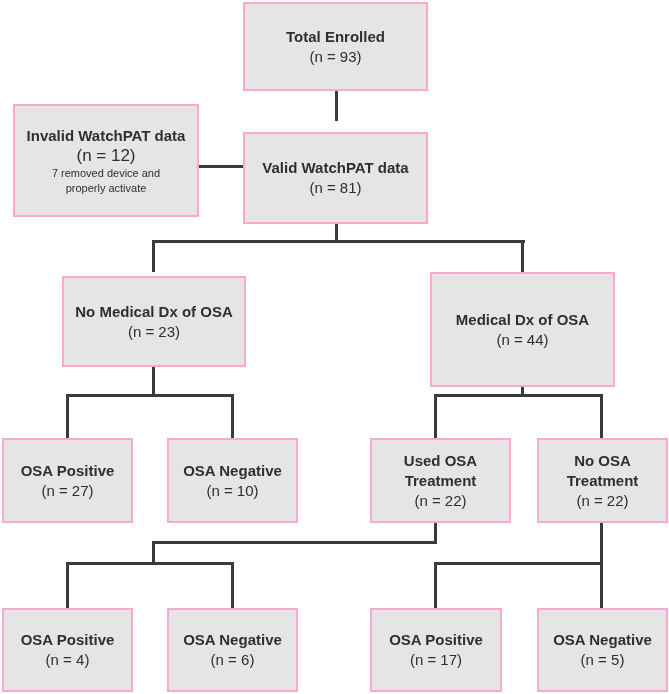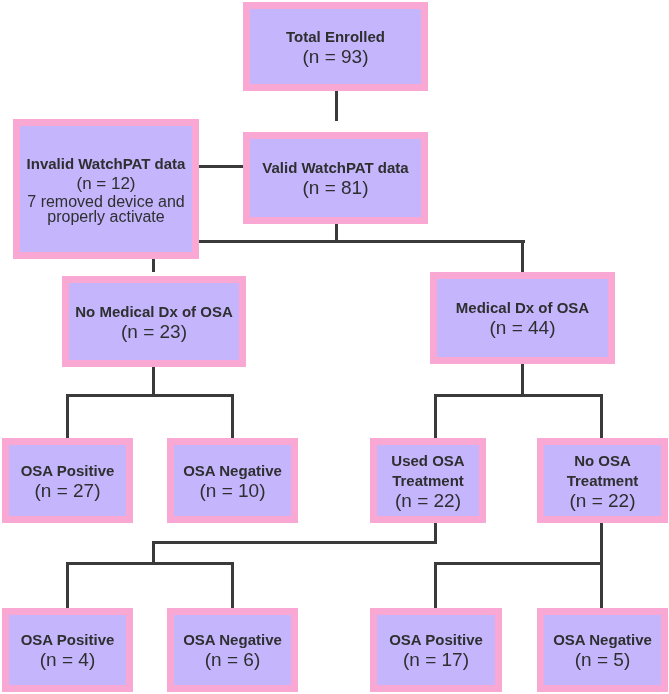--- a/index.html
+++ b/index.html
@@ -7,42 +7,42 @@
     position:relative;
     width:669px;height:694px;
     background:#ffffff;
     font-family:"Liberation Sans","DejaVu Sans",sans-serif;
     color:#2f2f2f;
     overflow:hidden;
   }
   .box{
     position:absolute;
     box-sizing:border-box;
-    border:7px solid #f9a8d4;
-    background:#c4b5fd;
+    border:2px solid #f9a8d4;
+    background:#e5e5e5;
     display:flex;
     flex-direction:column;
     justify-content:center;
     align-items:center;
     text-align:center;
     padding:2px 6px;
   }
   .title{
     font-weight:bold;
     font-size:15px;
     line-height:20px;
     color:#2f2f2f;
   }
   .count{
-    font-size:19px;
+    font-size:15px;
     line-height:20px;
     color:#2f2f2f;
   }
   .detail{
-    font-size:16px;
+    font-size:11px;
     line-height:15px;
     color:#2f2f2f;
     text-align:center;
   }
   .line{
     position:absolute;
     background:#3a3a3a;
   }
 </style>
 </head>
@@ -77,53 +77,53 @@
   <div class="line" style="left:600px;top:523px;width:3px;height:42px"></div>
   <div class="line" style="left:434px;top:562px;width:169px;height:3px"></div>
   <div class="line" style="left:434px;top:562px;width:3px;height:46px"></div>
   <div class="line" style="left:600px;top:562px;width:3px;height:46px"></div>
 
   <div class="box" style="left:243px;top:2px;width:185px;height:89px">
     <div class="title">Total Enrolled</div>
     <div class="count">(n = 93)</div>
   </div>
 
-  <div class="box" style="left:13px;top:119px;width:186px;height:140px">
+  <div class="box" style="left:13px;top:104px;width:186px;height:113px">
     <div class="title">Invalid WatchPAT data</div>
     <div class="count" style="font-size:17px">(n = 12)</div>
     <div class="detail">7 removed device and</div>
     <div class="detail">properly activate</div>
   </div>
 
   <div class="box" style="left:243px;top:132px;width:185px;height:92px">
     <div class="title">Valid WatchPAT data</div>
     <div class="count">(n = 81)</div>
   </div>
 
   <div class="box" style="left:62px;top:276px;width:184px;height:91px">
     <div class="title">No Medical Dx of OSA</div>
     <div class="count">(n = 23)</div>
   </div>
 
-  <div class="box" style="left:430px;top:272px;width:185px;height:92px">
+  <div class="box" style="left:430px;top:272px;width:185px;height:115px">
     <div class="title">Medical Dx of OSA</div>
     <div class="count">(n = 44)</div>
   </div>
 
   <div class="box" style="left:2px;top:438px;width:131px;height:85px">
     <div class="title">OSA Positive</div>
     <div class="count">(n = 27)</div>
   </div>
 
   <div class="box" style="left:167px;top:438px;width:131px;height:85px">
     <div class="title">OSA Negative</div>
     <div class="count">(n = 10)</div>
   </div>
 
-  <div class="box" style="left:370px;top:438px;width:116px;height:85px">
+  <div class="box" style="left:370px;top:438px;width:141px;height:85px">
     <div class="title">Used OSA Treatment</div>
     <div class="count">(n = 22)</div>
   </div>
 
   <div class="box" style="left:537px;top:438px;width:131px;height:85px">
     <div class="title">No OSA Treatment</div>
     <div class="count">(n = 22)</div>
   </div>
 
   <div class="box" style="left:2px;top:608px;width:131px;height:84px">

